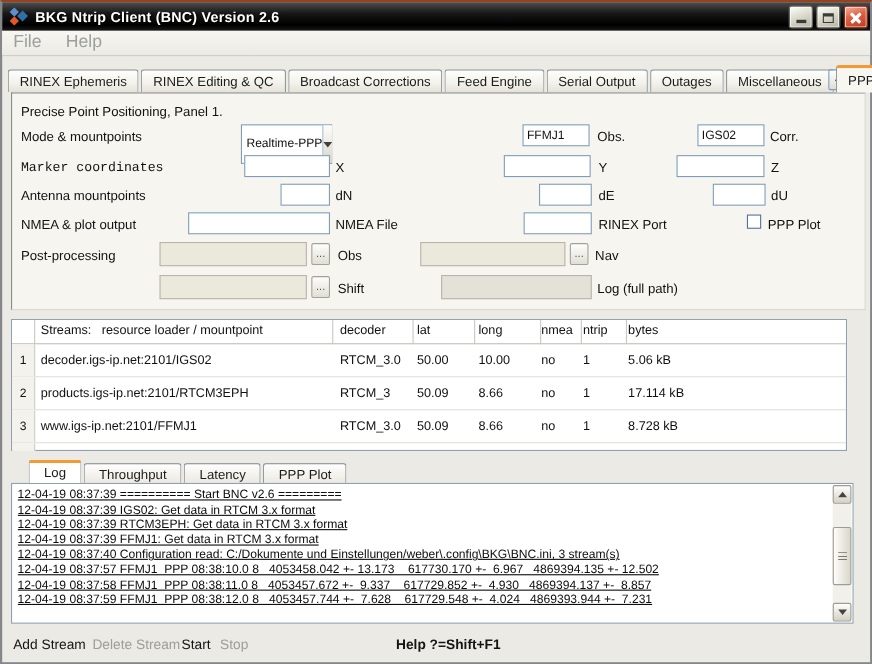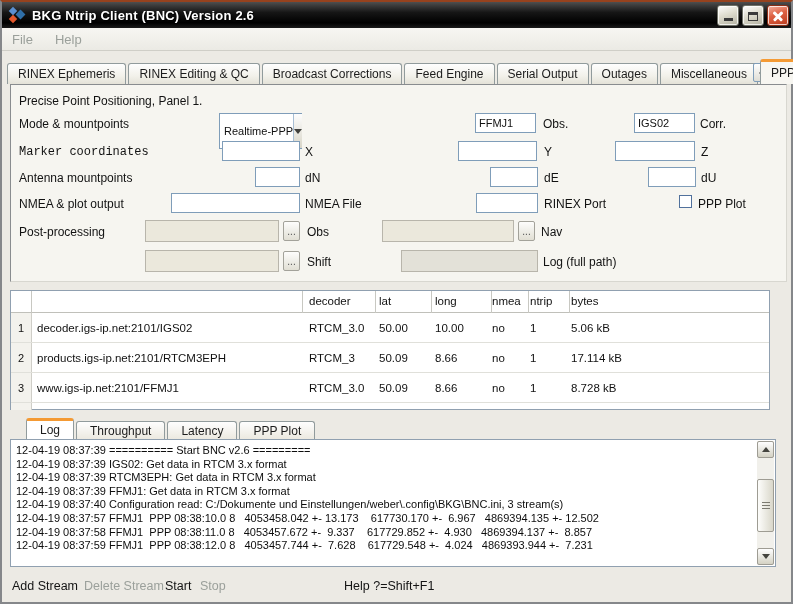--- a/index.html
+++ b/index.html
@@ -32,21 +32,21 @@
   .glyph-close { position:absolute; left:0; top:0; width:100%; height:100%; }
   .glyph-close::before,.glyph-close::after { content:""; position:absolute; left:4px; top:9px;
     width:12px; height:2.5px; background:#fff; border-radius:1px; }
   .glyph-close::before { transform:rotate(45deg); }
   .glyph-close::after  { transform:rotate(-45deg); }
 
   
   .menubar { position:absolute; top:26px; left:0; right:0; height:23px;
     background:linear-gradient(#f7f6f2,#ebeae4); border-bottom:1px solid #cfcec7;
     display:flex; align-items:center; padding-left:10px; gap:22px; }
-  .menu-item { font-size:13px; color:#9ba09b; }
+  .menu-item { font-size:16px; color:#9ba09b; }
 
   
   .tabstrip { position:absolute; top:57px; left:5px; right:5px; height:25px; }
   .tabs-row { position:absolute; bottom:0; left:0; display:flex; align-items:flex-end; }
   .tab { height:21px; border:1px solid #919b9c; border-bottom:none;
     border-radius:3px 3px 0 0; background:linear-gradient(#fefefe,#f2f1ea 60%,#e4e2d8);
     padding:0 10px; margin-right:2px; font-size:12px; color:#1c1c1c;
     display:flex; align-items:center; white-space:nowrap; }
   .tab.active { height:25px; background:#f7f6f1; border-top:3px solid #f49a34;
     padding-top:0; position:relative; z-index:3; }
@@ -101,21 +101,21 @@
   .btab { height:18px; border:1px solid #919b9c; border-bottom:none; border-radius:3px 3px 0 0;
     background:linear-gradient(#fefefe,#ece9e0); padding:0 13px; margin-right:2px;
     font-size:12px; display:flex; align-items:center; color:#1c1c1c; }
   .btab.active { height:21px; background:#fff; border-top:3px solid #f49a34; z-index:3; position:relative; }
 
   
   .log-panel { position:absolute; left:8px; top:437px; width:766px; height:128px;
     background:#fff; border:1px solid #90a0b0; }
   .log-text { position:absolute; left:5px; top:4px; right:20px; bottom:2px; overflow:hidden;
     font-size:11px; line-height:13.6px; color:#0d0d0d; }
-  .log-line { white-space:pre; }
+  .log-line { white-space:pre;text-decoration:underline; }
   .vscroll { position:absolute; top:1px; right:1px; width:17px; bottom:1px; background:#f1f0eb; }
   .sbtn { position:absolute; left:0; width:17px; height:17px; border:1px solid #9e9c93; border-radius:2px;
     background:linear-gradient(#fefefe,#d4d2c4); display:flex; align-items:center; justify-content:center; }
   .sbtn.up { top:0; } .sbtn.down { bottom:0; }
   .tri-up { width:0;height:0;border-left:4px solid transparent;border-right:4px solid transparent;
     border-bottom:5px solid #44443e; }
   .tri-down { width:0;height:0;border-left:4px solid transparent;border-right:4px solid transparent;
     border-top:5px solid #44443e; }
   .sthumb { position:absolute; left:0; top:38px; width:17px; height:53px; border:1px solid #9e9c93;
     border-radius:2px; background:linear-gradient(90deg,#fdfdfb,#d9d7ca);
@@ -229,20 +229,21 @@
     <input class="tin dis" style="left: 134px; top: 165px; width: 134px; height: 22px;" disabled="" value="">
     <div class="browse-btn" style="left:272px;top:166px;">...</div>
     <div class="lbl" style="left:296px;top:170px;">Shift</div>
     <input class="tin dis2" style="left: 390px; top: 165px; width: 137px; height: 22px;" disabled="" value="">
     <div class="lbl" style="left:532px;top:170px;">Log (full path)</div>
   </div>
 
   <div class="streams">
     <div class="thead">
       <div class="corner"></div>
+      <div class="hcell c-mount">Streams:   resource loader / mountpoint</div>
       <div class="hcell c-dec">decoder</div>
       <div class="hcell c-lat">lat</div>
       <div class="hcell c-long">long</div>
       <div class="hcell c-nmea">nmea</div>
       <div class="hcell c-ntrip">ntrip</div>
       <div class="hcell c-bytes">bytes</div>
       <div class="vsep" style="left:291px;"></div>
         <div class="vsep" style="left:364px;"></div>
       <div class="vsep" style="left:420px;"></div>
         <div class="vsep" style="left:480px;"></div>
@@ -312,16 +313,16 @@
           <span class="tri-down"></span>
         </div>
     </div>
   </div>
 
   <div class="action-bar">
     <div class="act" style="left:10px;">Add Stream</div>
     <div class="act disabled" style="left:82px;">Delete Stream</div>
     <div class="act" style="left:163px;">Start</div>
     <div class="act disabled" style="left:198px;">Stop</div>
-    <div class="act" style="left:342px;">Help ?=Shift+F1</div>
+    <div class="act" style="left:358px;font-weight:bold;">Help ?=Shift+F1</div>
   </div>
 
 </div>
 
 </body></html>

